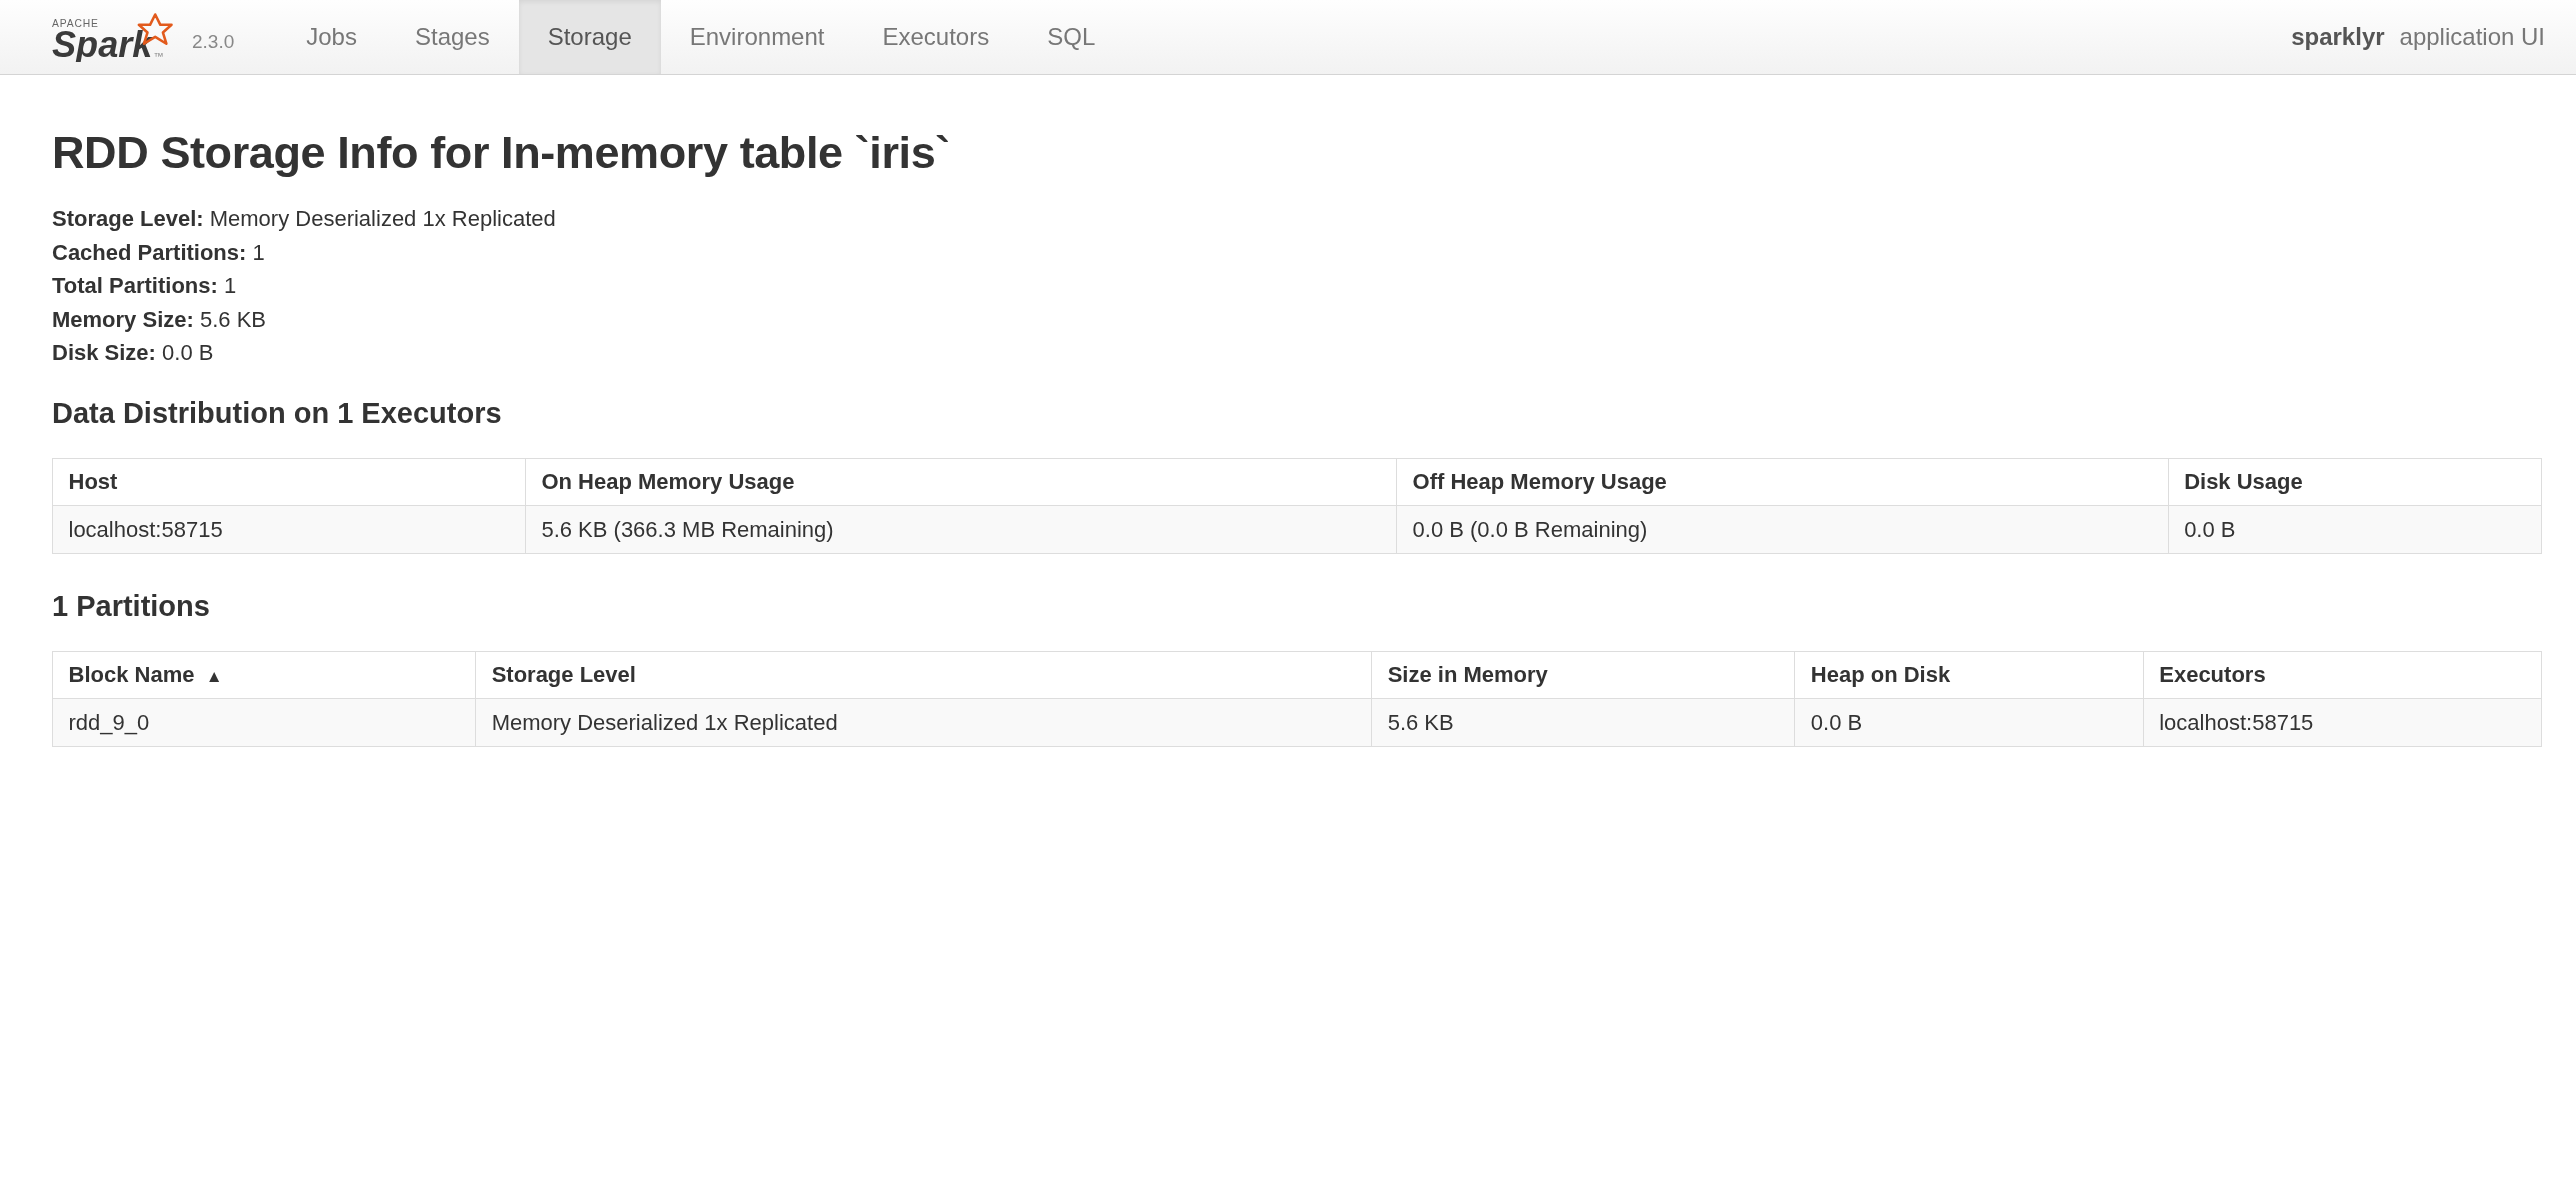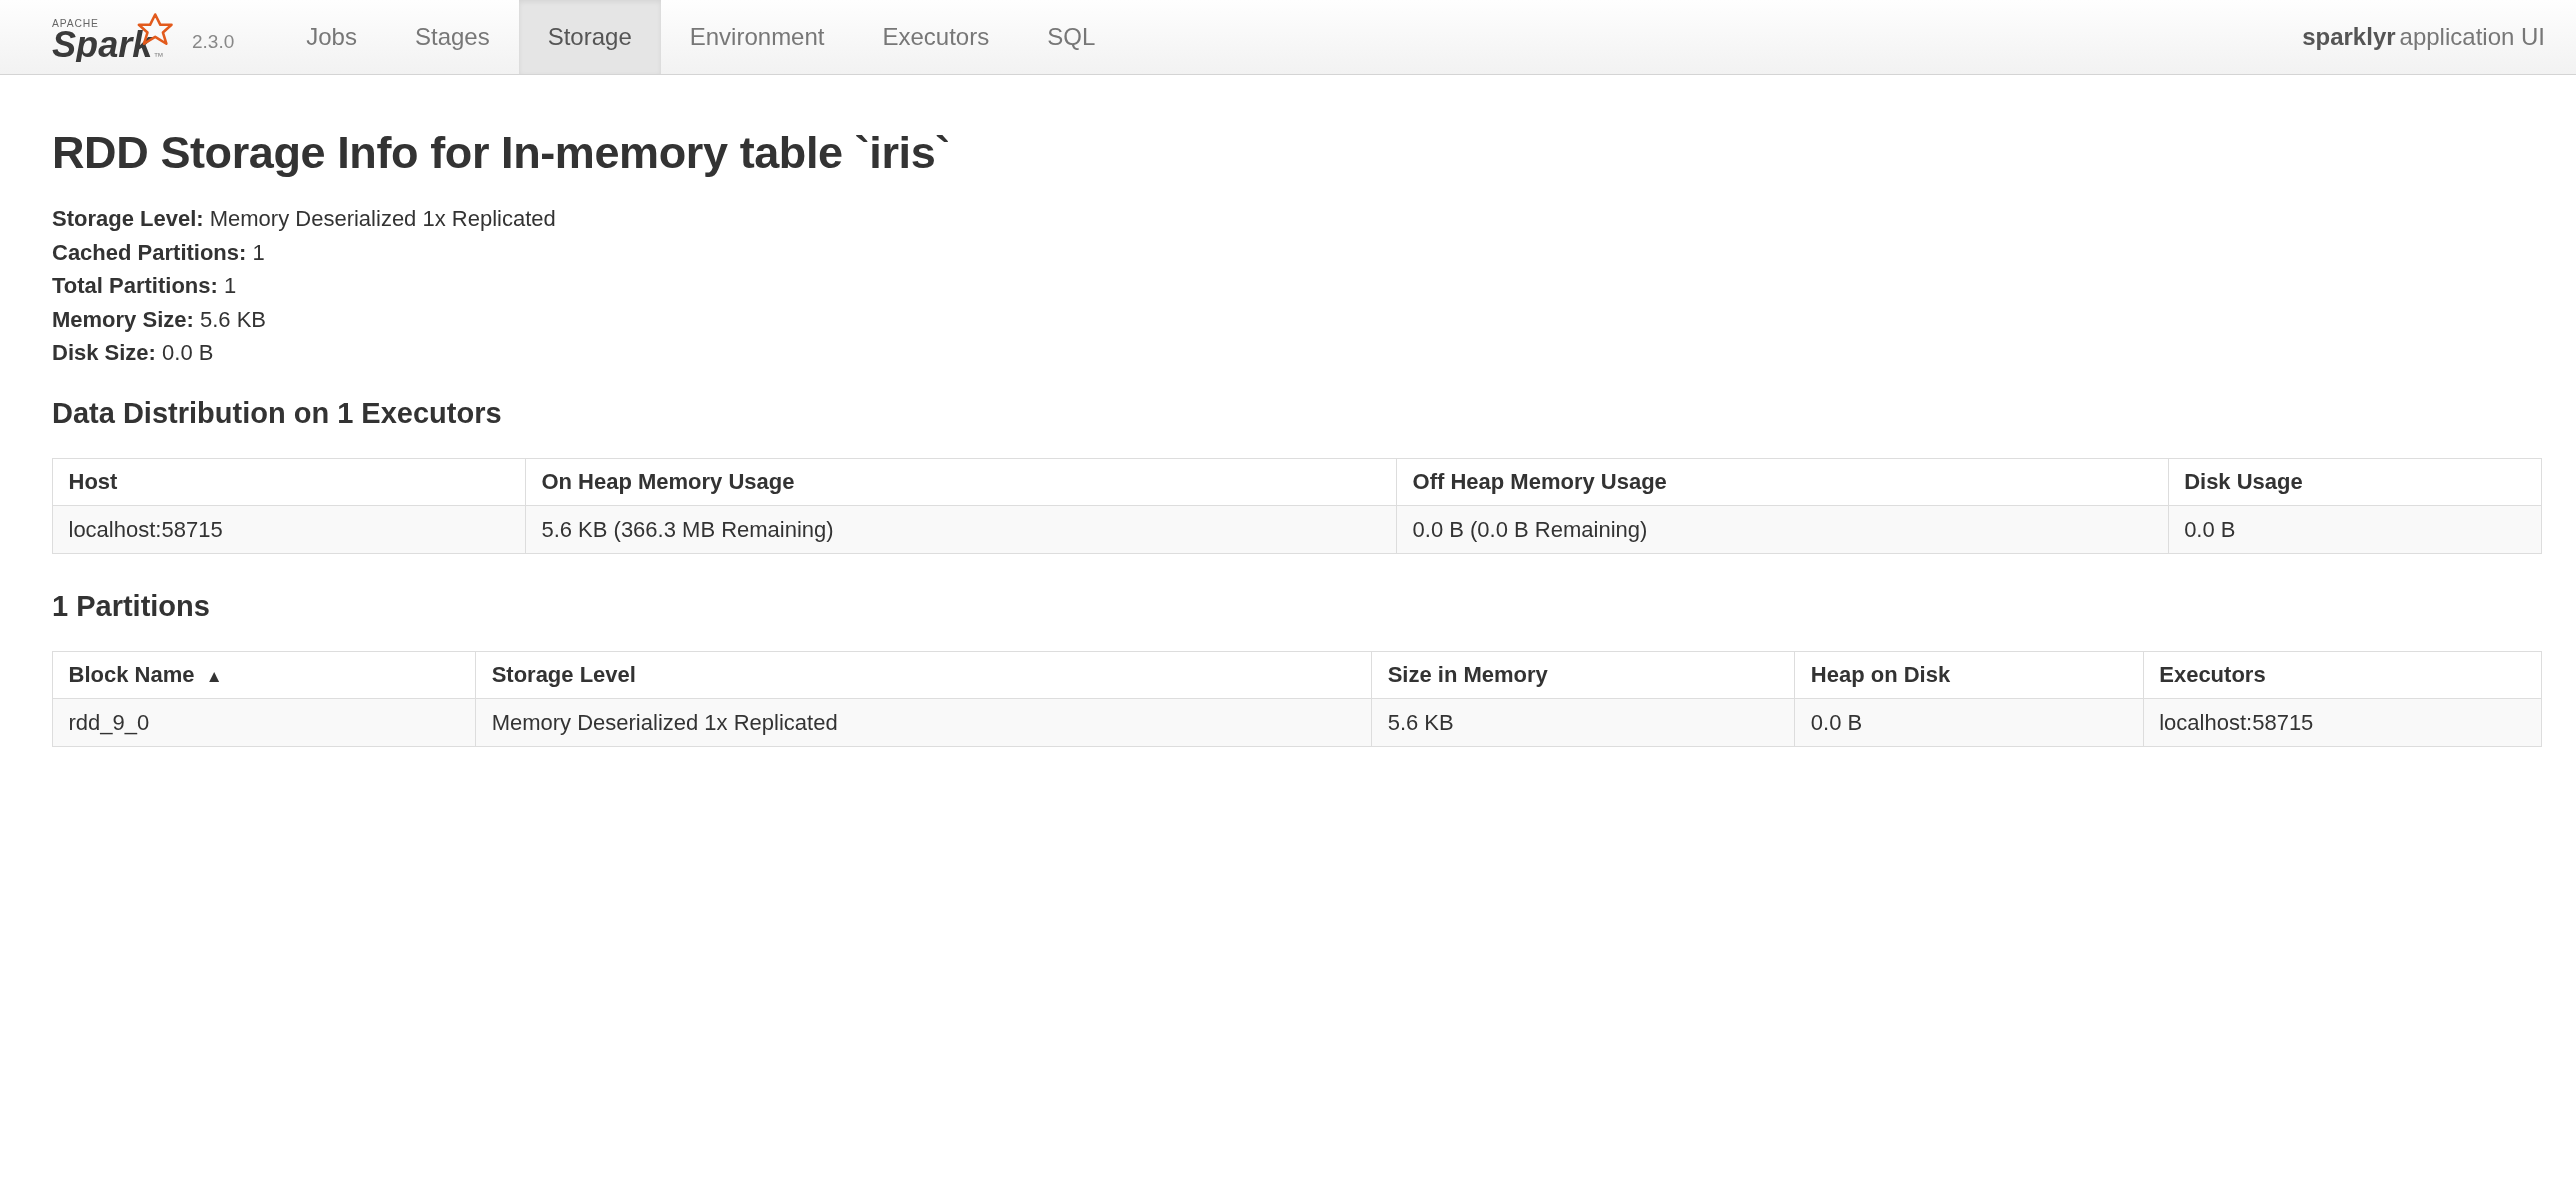--- a/index.html
+++ b/index.html
@@ -52,21 +52,21 @@
     color: #555;
     box-shadow: inset 0 1.7px 5.2px rgba(0,0,0,0.08);
   }
   .nav-right {
     margin-left: auto;
     display: flex;
     align-items: center;
     font-size: 24px;
     color: #777;
   }
-  .nav-right strong { color:#555; font-weight:700; margin-right:4px;}
+  .nav-right strong { color:#555; font-weight:700; margin-right:15px;}
   
   .container {
     padding: 26px 24px 34px 52px;
     max-width: 2490px;
   }
   h1.page-title {
     font-size: 45px;
     font-weight: 700;
     letter-spacing: -0.4px;
     margin: 26px 0 24px 0;

